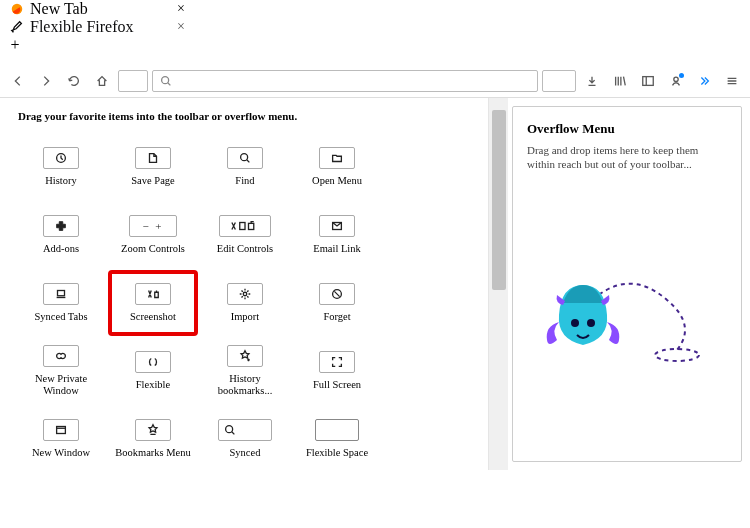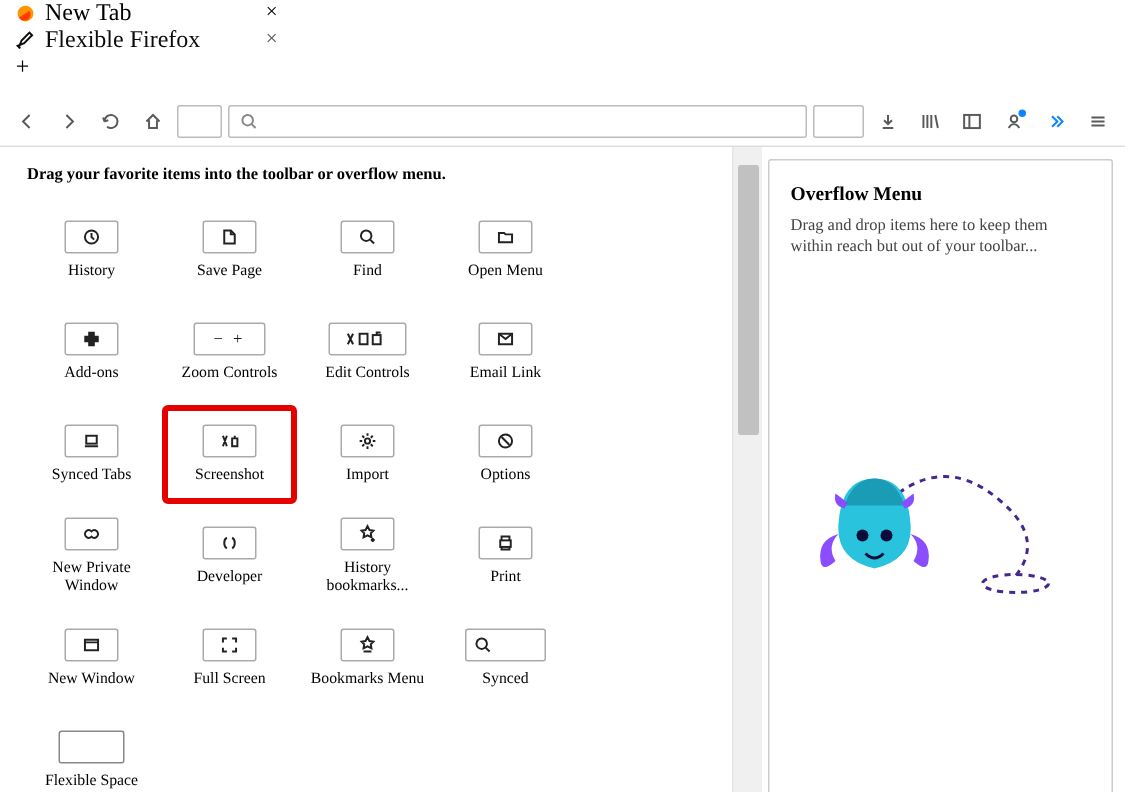--- a/index.html
+++ b/index.html
@@ -273,73 +273,64 @@
           <span class="item-label">Import</span>
         </div>
 
       <div class="item">
           <div class="icon-wrap">
             <svg class="ico" viewBox="0 0 16 16">
               <circle cx="8" cy="8" r="5"></circle>
               <path d="M5 5l6 6"></path>
             </svg>
           </div>
-          <span class="item-label">Options</span>
+          <span class="item-label">Forget</span>
         </div>
       <div class="item">
           <div class="icon-wrap">
             <svg class="ico" viewBox="0 0 16 16">
               <path d="M3 8c0-2 2-3 3-3s2 1 2 1 1-1 2-1 3 1 3 3-2 3-3 3-2-1-2-1-1 1-2 1-3-1-3-3z"></path>
             </svg>
           </div>
           <span class="item-label">New Private Window</span>
         </div>
       <div class="item">
           <div class="icon-wrap">
             <svg class="ico" viewBox="0 0 16 16">
               <path d="M6 4c-2 1-2 3-2 4s0 3 2 4M10 4c2 1 2 3 2 4s0 3-2 4"></path>
             </svg>
           </div>
-          <span class="item-label">Developer</span>
+          <span class="item-label">Flexible</span>
         </div>
       <div class="item">
           <div class="icon-wrap">
             <svg class="ico" viewBox="0 0 16 16">
               <path d="M8 2l1.5 3 3 .5-2 2 .5 3L8 9l-3 1.5.5-3-2-2 3-.5z"></path>
               <path d="M12 11v3M10.5 12.5h3"></path>
             </svg>
           </div>
           <span class="item-label">History bookmarks...</span>
         </div>
 
       <div class="item">
           <div class="icon-wrap">
             <svg class="ico" viewBox="0 0 16 16">
-              <rect x="4" y="6" width="8" height="5"></rect>
-              <path d="M5 6V3h6v3M5 11v2h6v-2"></path>
-            </svg>
-          </div>
-          <span class="item-label">Print</span>
+              <path d="M3 6V3h3M13 6V3h-3M3 10v3h3M13 10v3h-3"></path>
+            </svg>
+          </div>
+          <span class="item-label">Full Screen</span>
         </div>
       <div class="item">
           <div class="icon-wrap">
             <svg class="ico" viewBox="0 0 16 16">
               <rect x="3" y="4" width="10" height="8"></rect>
               <path d="M3 6h10"></path>
             </svg>
           </div>
           <span class="item-label">New Window</span>
-        </div>
-      <div class="item">
-          <div class="icon-wrap">
-            <svg class="ico" viewBox="0 0 16 16">
-              <path d="M3 6V3h3M13 6V3h-3M3 10v3h3M13 10v3h-3"></path>
-            </svg>
-          </div>
-          <span class="item-label">Full Screen</span>
         </div>
       <div class="item">
           <div class="icon-wrap">
             <svg class="ico" viewBox="0 0 16 16">
               <path d="M8 2l1.5 3 3 .5-2 2 .5 3L8 9l-3 1.5.5-3-2-2 3-.5z"></path>
               <path d="M5 13h6"></path>
             </svg>
           </div>
           <span class="item-label">Bookmarks Menu</span>
         </div>

